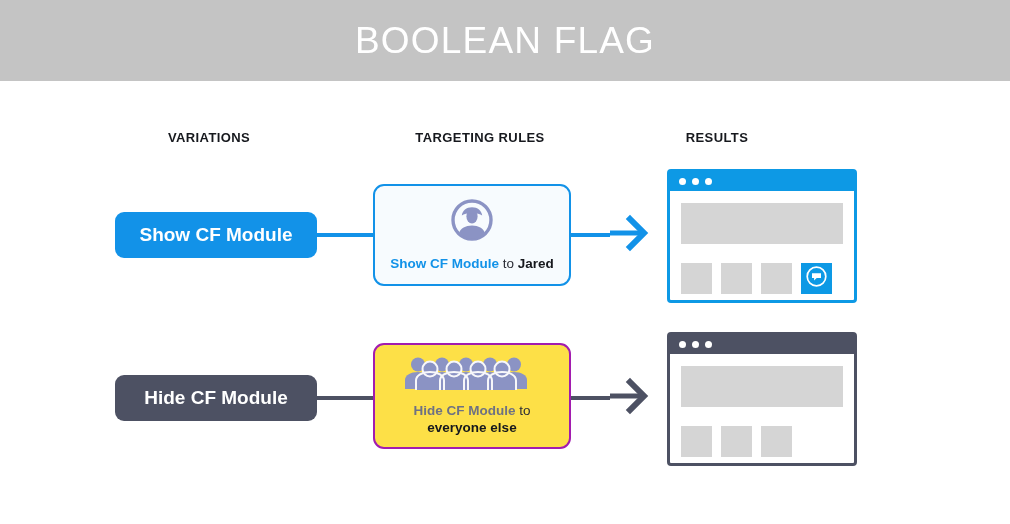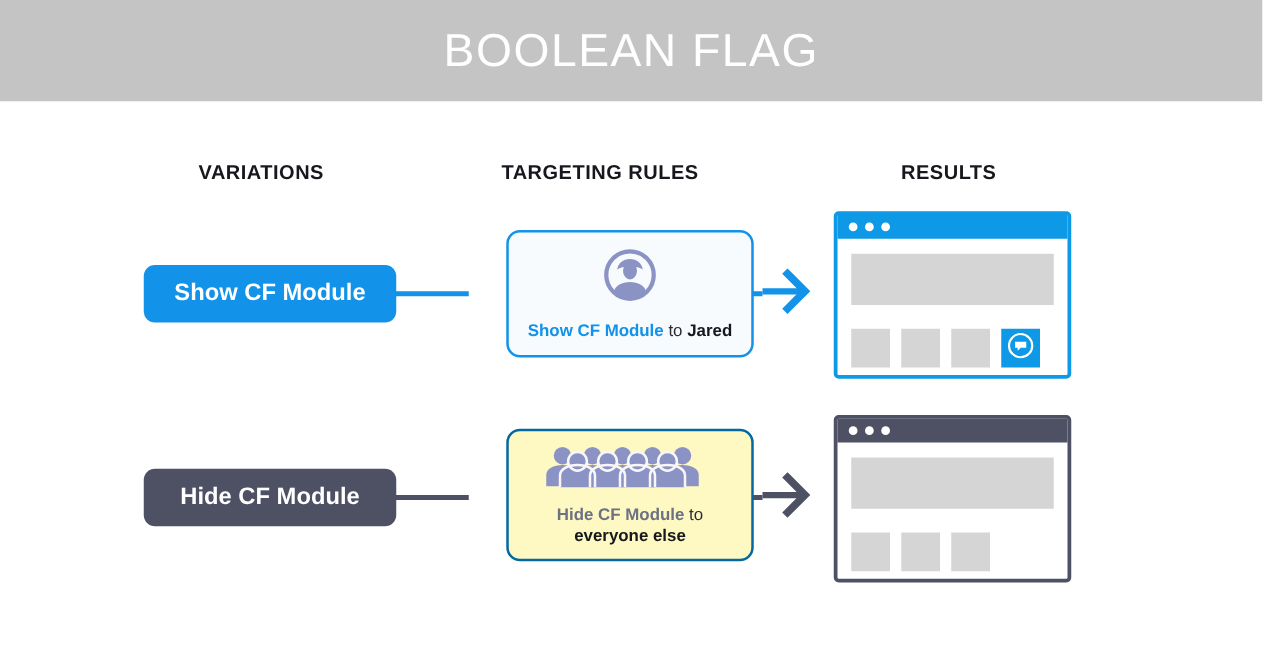--- a/index.html
+++ b/index.html
@@ -21,31 +21,31 @@
   .header-title {
     color: #ffffff;
     font-size: 37px;
     font-weight: 400;
     letter-spacing: 1.2px;
   }
 
   
   .col-head {
     position: absolute;
-    font-size: 16px;
+    font-size: 13px;
     font-weight: 700;
     color: #16181d;
     letter-spacing: 0.4px;
     white-space: nowrap;
     text-align: center;
     transform: translateX(-50%);
   }
   #head-variations   { left: 209px; top: 130px; }
   #head-targeting    { left: 480px; top: 130px; }
-  #head-results      { left: 759px; top: 130px; }
+  #head-results      { left: 717px; top: 130px; }
 
   
   .row { position: absolute; left: 0; width: 827px; }
   #row-1 { top: 160px; height: 145px; }
   #row-2 { top: 324px; height: 145px; }
 
   
   .pill {
     position: absolute;
     left: 115px;
@@ -72,31 +72,30 @@
 
   
   .rule-card {
     position: absolute;
     left: 373px;
     width: 198px;
     border-radius: 11px;
     display: flex; flex-direction: column;
     align-items: center; justify-content: center;
     text-align: center;
-    margin-left: 32px;
   }
   #card-1 {
     top: 24px; height: 102px;
     background: #f7fbfe;
     border: 2px solid #1292e8;
   }
   #card-2 {
     top: 19px; height: 106px;
-    background: #fef9c3;
-    border: 2px solid #0369a1;
+    background: #fde047;
+    border: 2px solid #a21caf;
   }
   .rule-icon { display: block; }
   #icon-person { margin-bottom: 9px; }
   #icon-crowd  { margin-bottom: 8px; }
 
   .rule-text {
     font-size: 13.5px;
     line-height: 17px;
     color: #16181d;
     padding: 0 6px;

